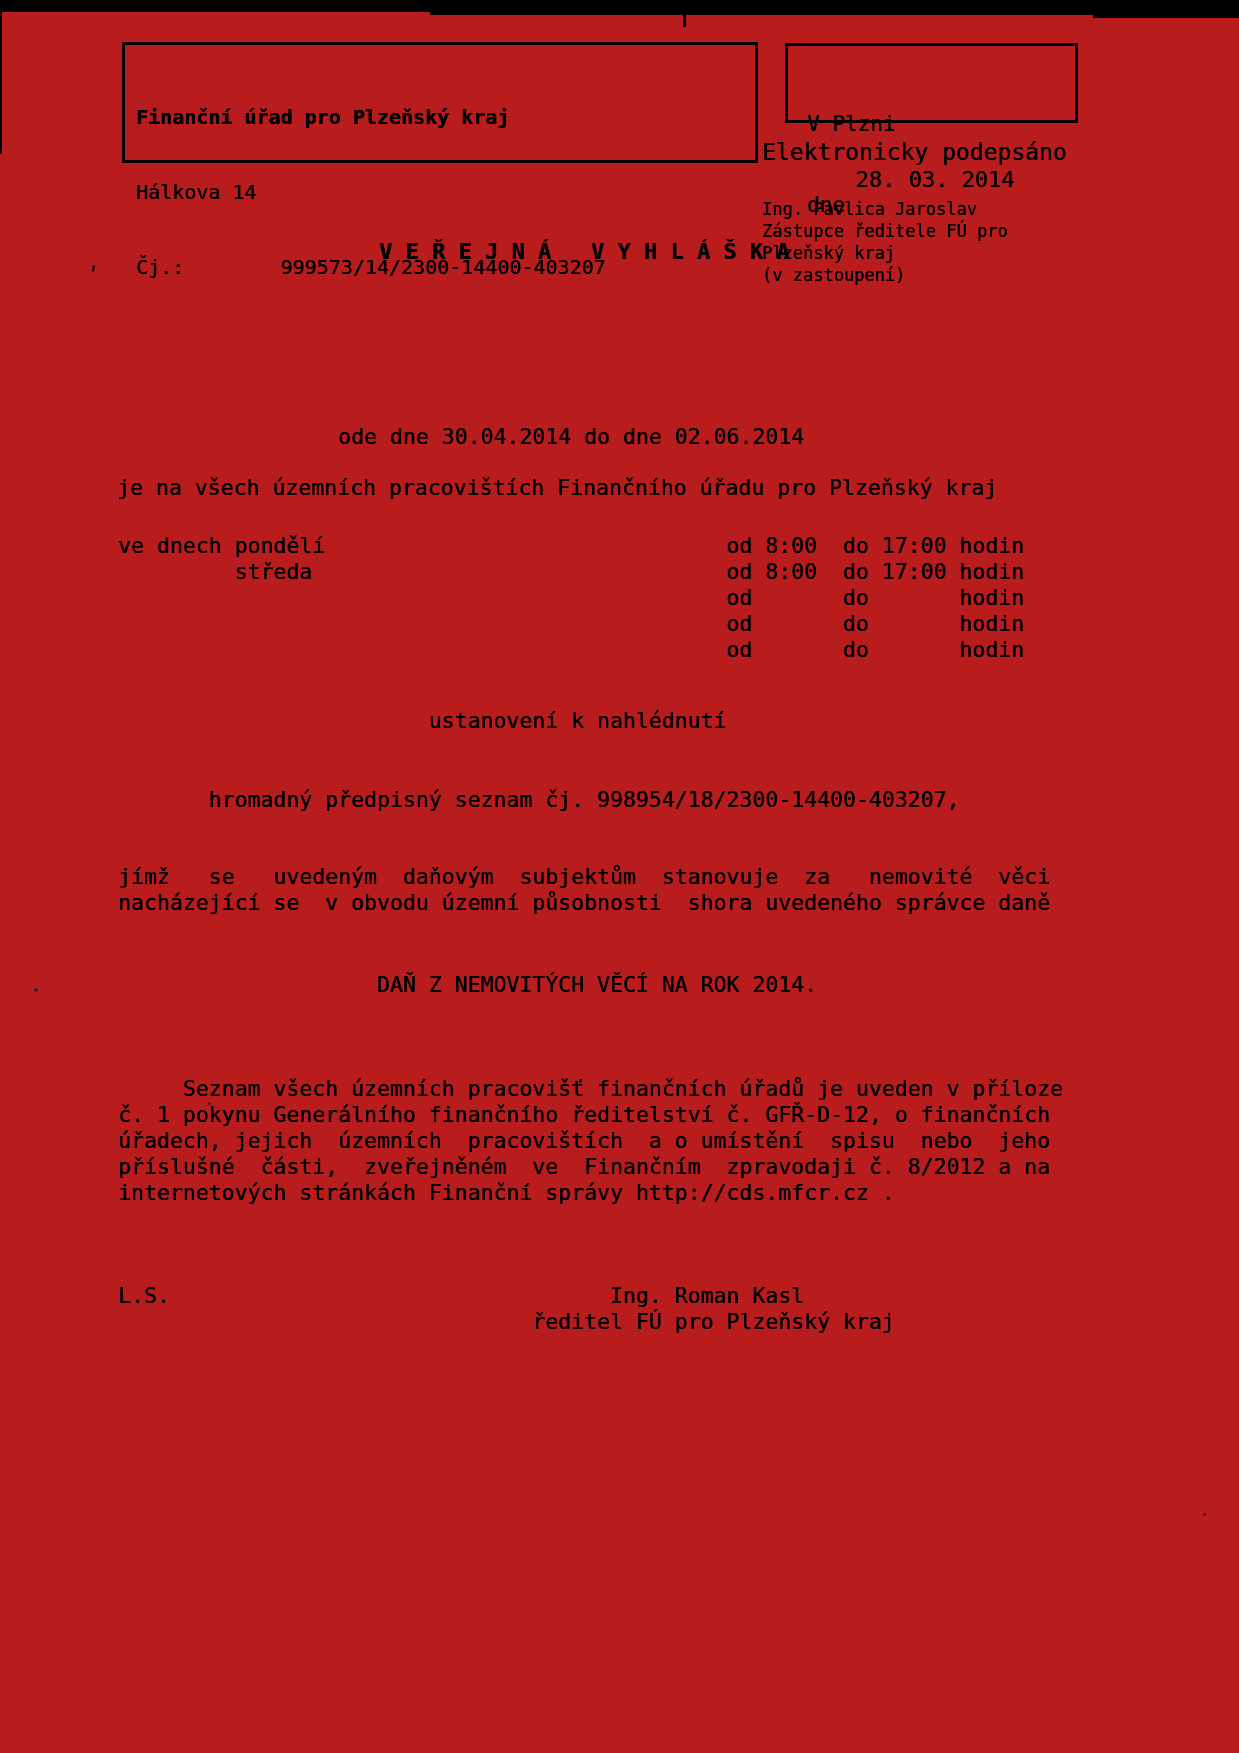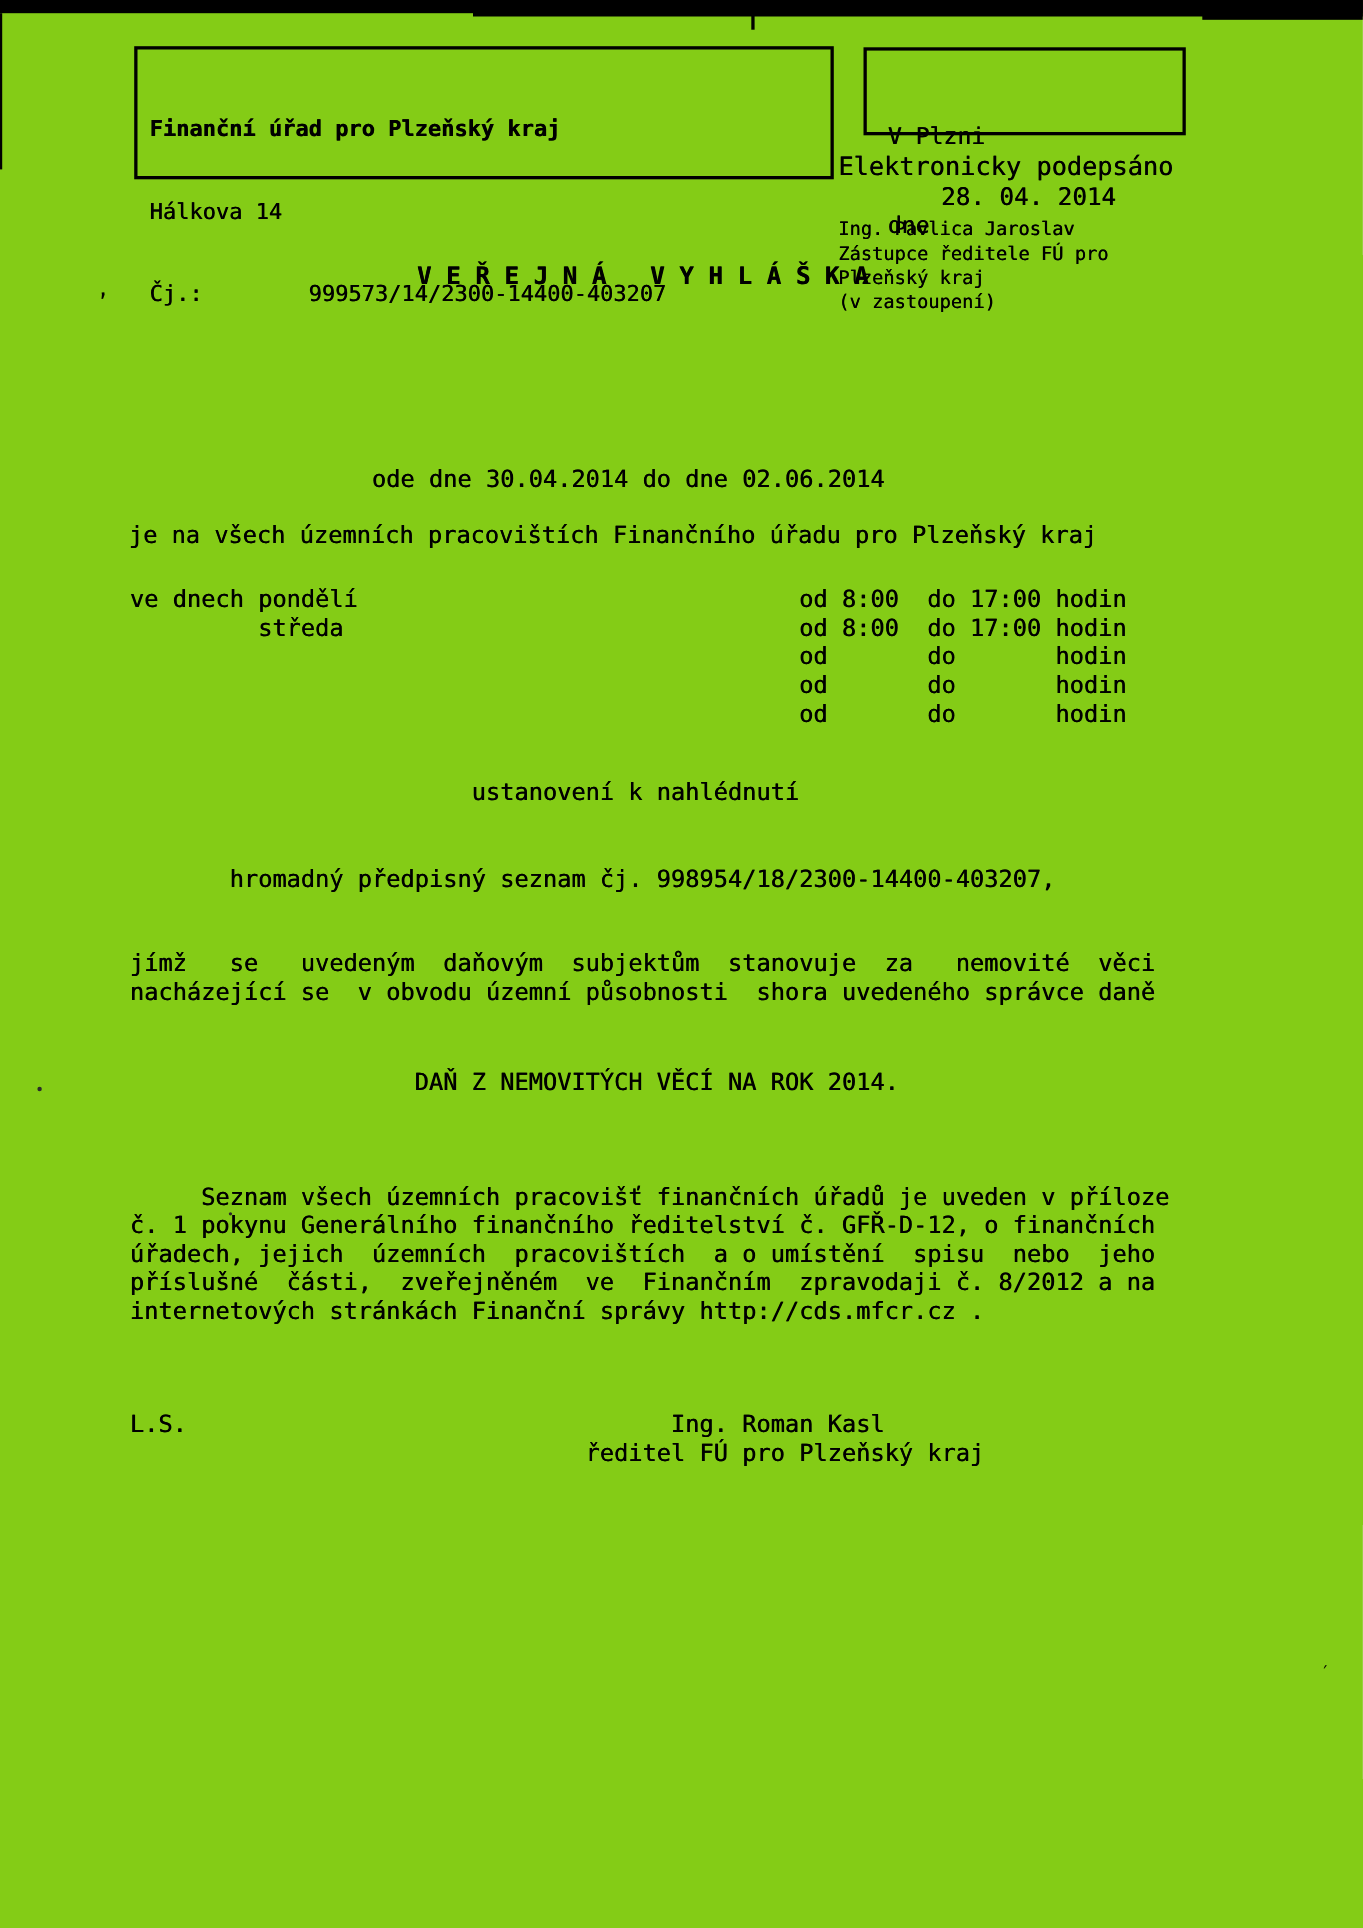--- a/index.html
+++ b/index.html
@@ -1,17 +1,17 @@
 <!DOCTYPE html>
 <html><head>
 <meta charset="utf-8">
 <style>
   html,body{margin:0;padding:0;background:#e8e8e8;}
   .page{
-    position:relative;width:1239px;height:1753px;background:#84cc16;
+    position:relative;width:1239px;height:1753px;background:#b91c1c;
     font-family:"DejaVu Sans Mono","Liberation Mono",monospace;color:#000;
     overflow:hidden;margin:0 auto;
   }
   .mono{
     position:absolute;white-space:pre;font-size:21.5px;line-height:26px;
     text-shadow:0.4px 0 currentColor;
   }
   .artifact{position:absolute;background:#000;}
   .box{position:absolute;border:3px solid #000;box-sizing:border-box;background:transparent;}
   .addr-box{left:122px;top:42px;width:636px;height:121px;}
@@ -57,21 +57,21 @@
   </div>
 
   <div class="box place-box">
     <div class="place-text" style="left:19px;top:11px;">
       <div>V Plzni</div>
       <div>dne</div>
     </div>
   </div>
 
   <div class="mono esign-label" style="white-space:normal;">Elektronicky podepsáno</div>
-  <div class="mono esign-date" style="white-space:normal;">28. 04. 2014</div>
+  <div class="mono esign-date" style="white-space:normal;">28. 03. 2014</div>
   <div class="mono esign-signer">Ing. Pavlica Jaroslav
 Zástupce ředitele FÚ pro
 Plzeňský kraj
 (v zastoupení)</div>
 
   <div class="mono title">V E Ř E J N Á   V Y H L Á Š K A</div>
 
   <div class="mono daterange">                 ode dne 30.04.2014 do dne 02.06.2014</div>
   <div class="mono offices">je na všech územních pracovištích Finančního úřadu pro Plzeňský kraj</div>
   <div class="mono hours">ve dnech pondělí                               od 8:00  do 17:00 hodin

